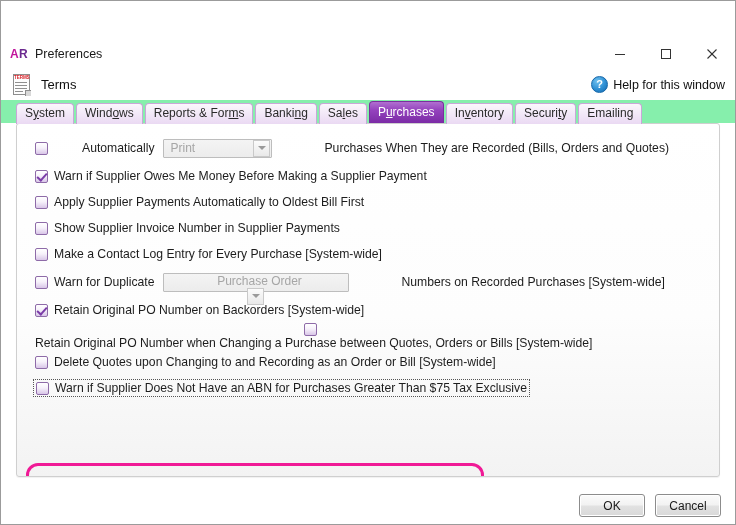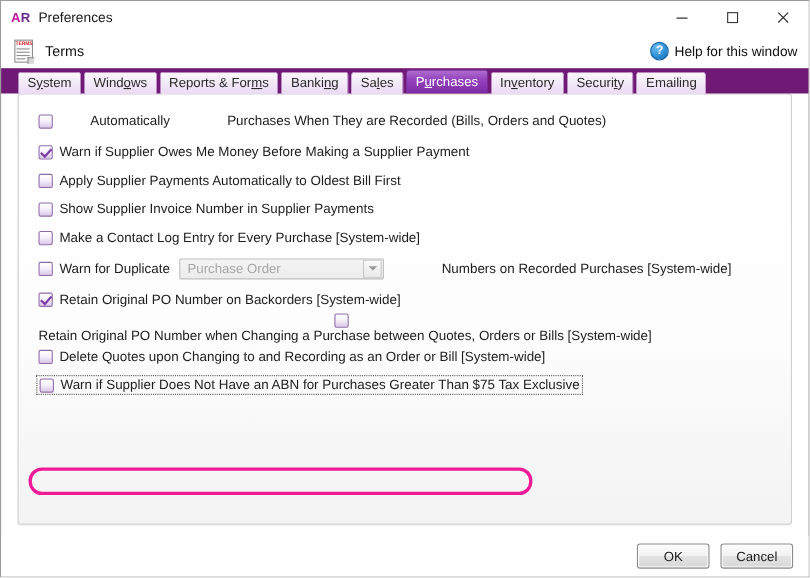--- a/index.html
+++ b/index.html
@@ -29,20 +29,21 @@
   }
 
   
   .titlebar {
     height: 30px;
     flex: 0 0 30px;
     display: flex;
     align-items: center;
     background: #ffffff;
     position: relative;
+    margin-top: 38px;
   }
   .app-logo {
     margin-left: 9px;
     font-size: 12px;
     font-weight: bold;
     letter-spacing: 0.3px;
     white-space: nowrap;
   }
   .app-logo .a { color: #c2149c; }
   .app-logo .r { color: #6b2a8f; }
@@ -156,21 +157,21 @@
   }
 
   
   .tabstrip {
     flex: 0 0 23px;
     height: 23px;
     display: flex;
     align-items: flex-end;
     padding-left: 15px;
     box-sizing: border-box;
-    background: #701a75;
+    background: #86efac;
     position: relative;
     z-index: 3;
   }
   .tab {
     height: 21px;
     line-height: 19px;
     padding: 0 8px;
     margin-right: 2px;
     font-size: 12px;
     color: #2a2a2a;
@@ -400,20 +401,26 @@
       <div class="tab"><span>Emailing</span></div>
     </div>
 
   <div class="panel">
     <div class="options">
         <div class="opt-row tall">
           <div style="display: flex; align-items: center; gap: 28px;">
             <span class="cb"></span>
             <span class="opt-label">Automatically</span>
           </div>
+          <div class="ddl" style="width: 109px;">
+            <span class="ddl-val">Print</span>
+            <span class="ddl-btn">
+              <span class="chev"></span>
+            </span>
+          </div>
           <span class="trail-label">Purchases When They are Recorded (Bills, Orders and Quotes)</span>
         </div>
         <div class="opt-row">
           <div style="display: flex; align-items: center;">
             <span class="cb checked"></span>
             <span class="opt-label">Warn if Supplier Owes Me Money Before Making a Supplier Payment</span>
           </div>
         </div>
         <div class="opt-row">
           <div style="display: flex; align-items: center;">
@@ -431,21 +438,21 @@
           <div style="display: flex; align-items: center;">
             <span class="cb"></span>
             <span class="opt-label">Make a Contact Log Entry for Every Purchase [System-wide]</span>
           </div>
         </div>
         <div class="opt-row tall">
           <div style="display: flex; align-items: center;">
             <span class="cb"></span>
             <span class="opt-label">Warn for Duplicate</span>
           </div>
-          <div class="ddl" style="width: 186px;">
+          <div class="ddl" style="width: 186px; flex-direction: column;">
             <span class="ddl-val">Purchase Order</span>
             <span class="ddl-btn">
               <span class="chev"></span>
             </span>
           </div>
           <span class="trail-label">Numbers on Recorded Purchases [System-wide]</span>
         </div>
         <div class="opt-row">
           <div style="display: flex; align-items: center;">
             <span class="cb checked"></span>

